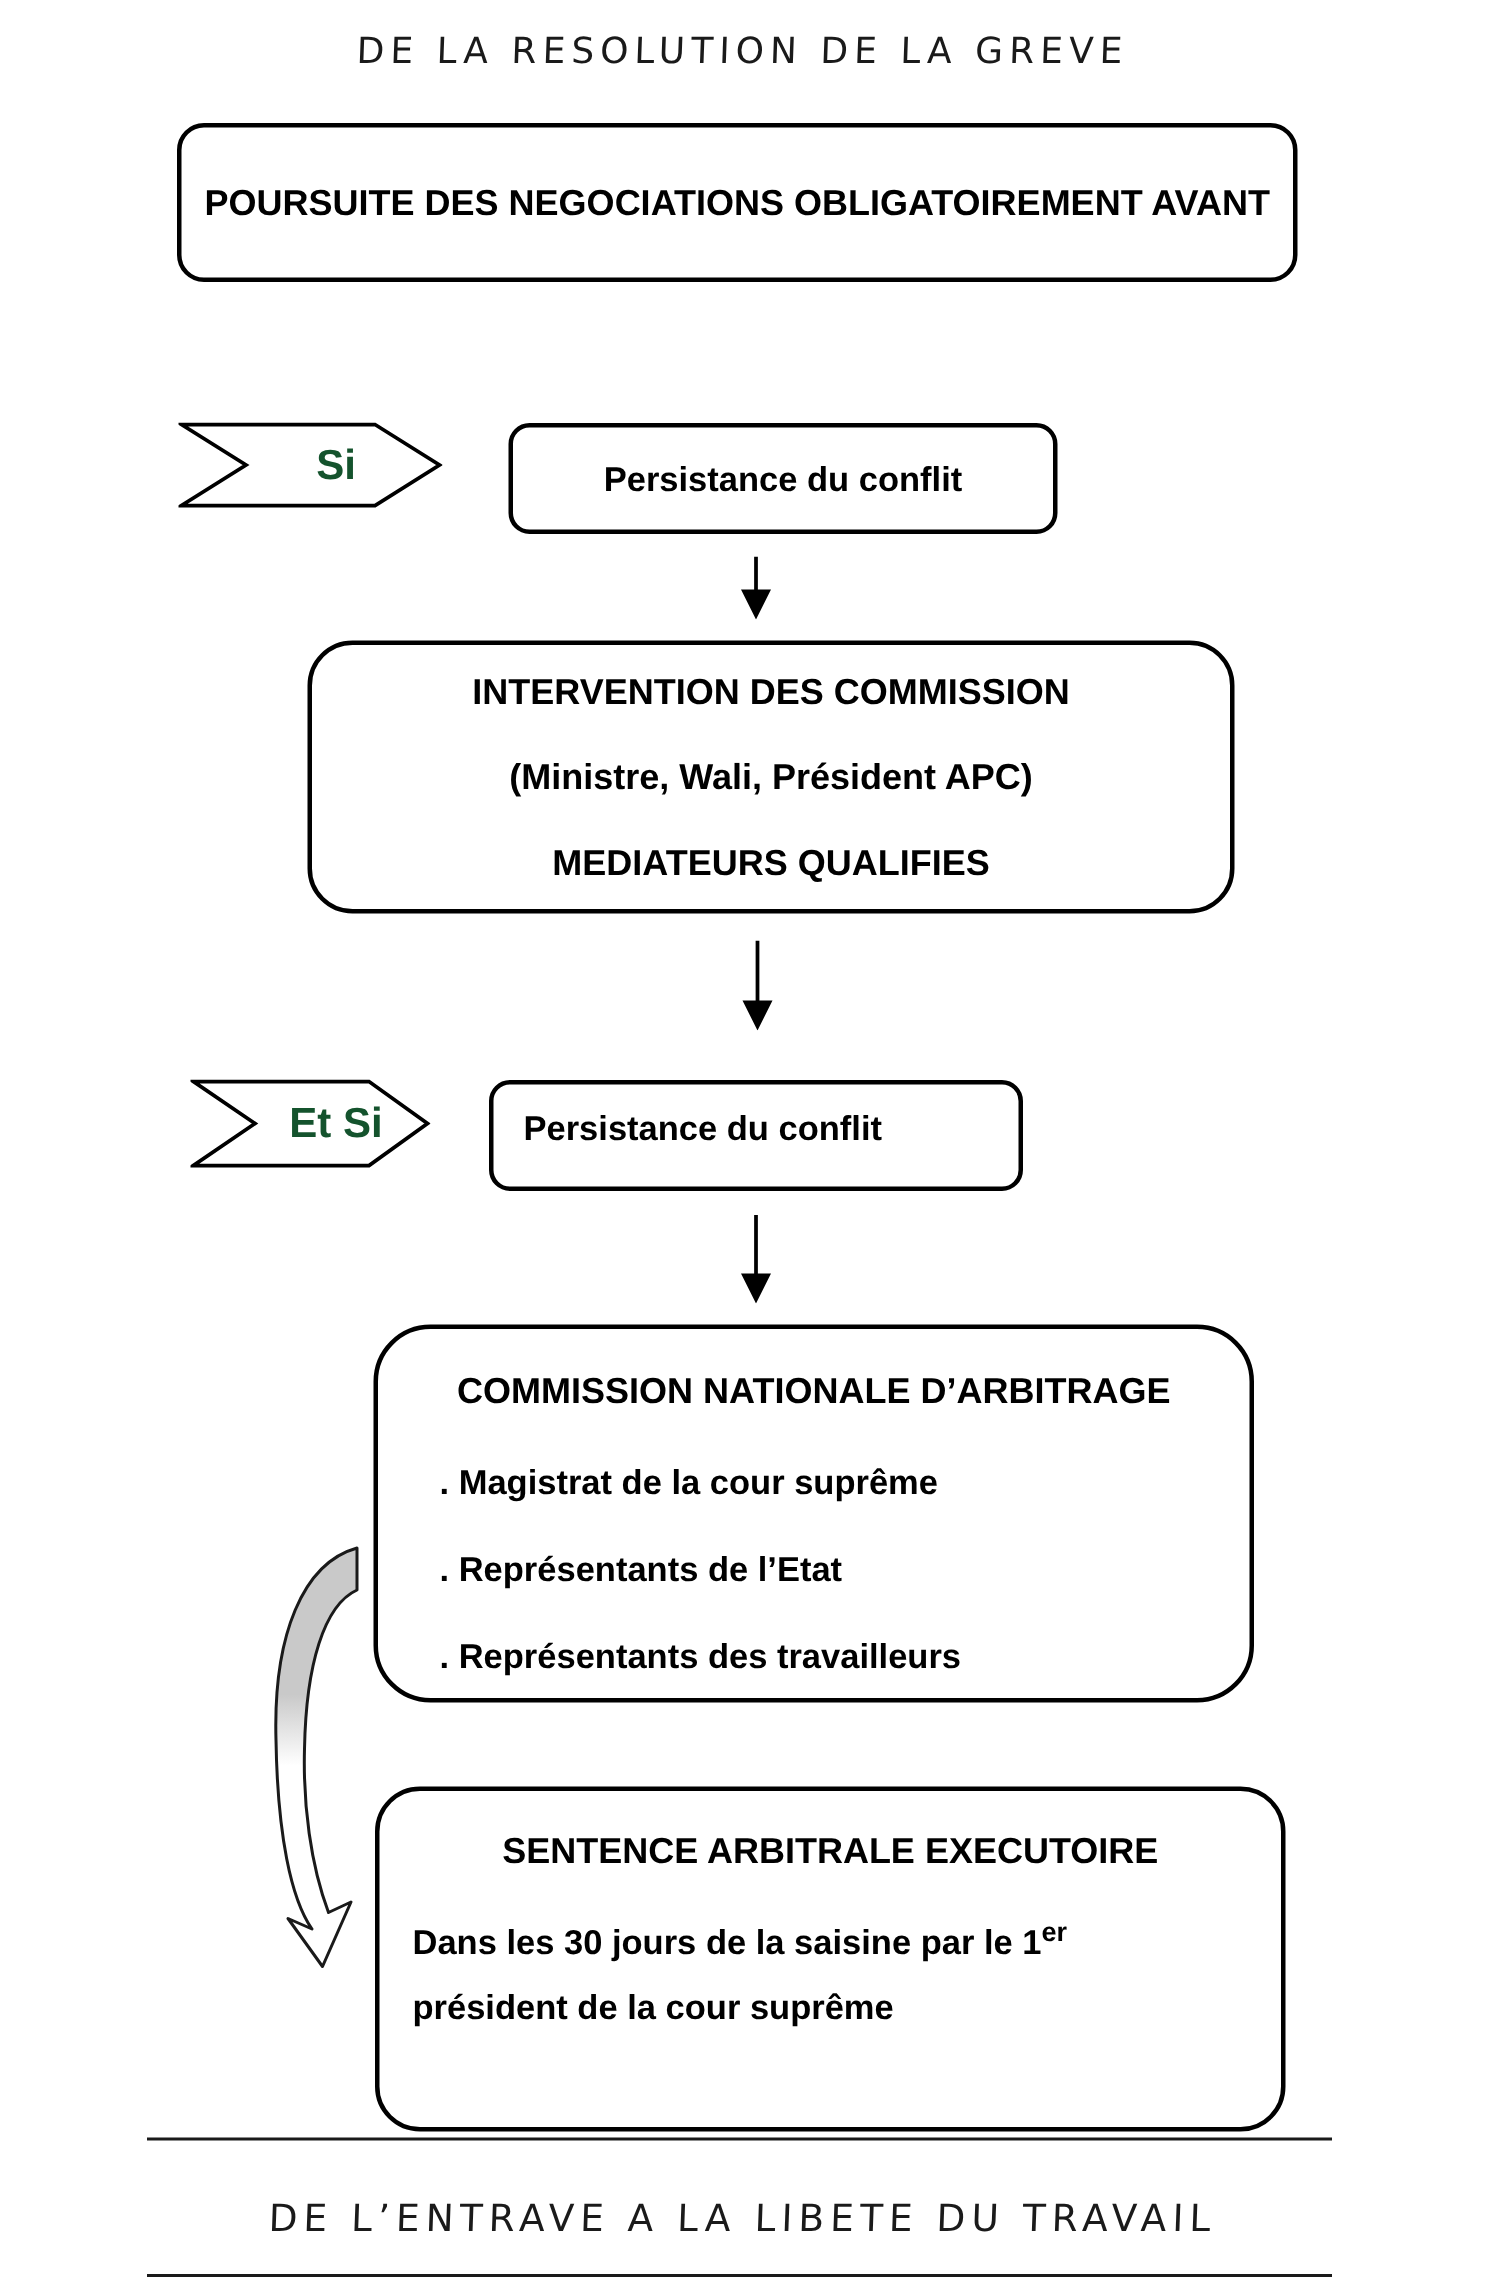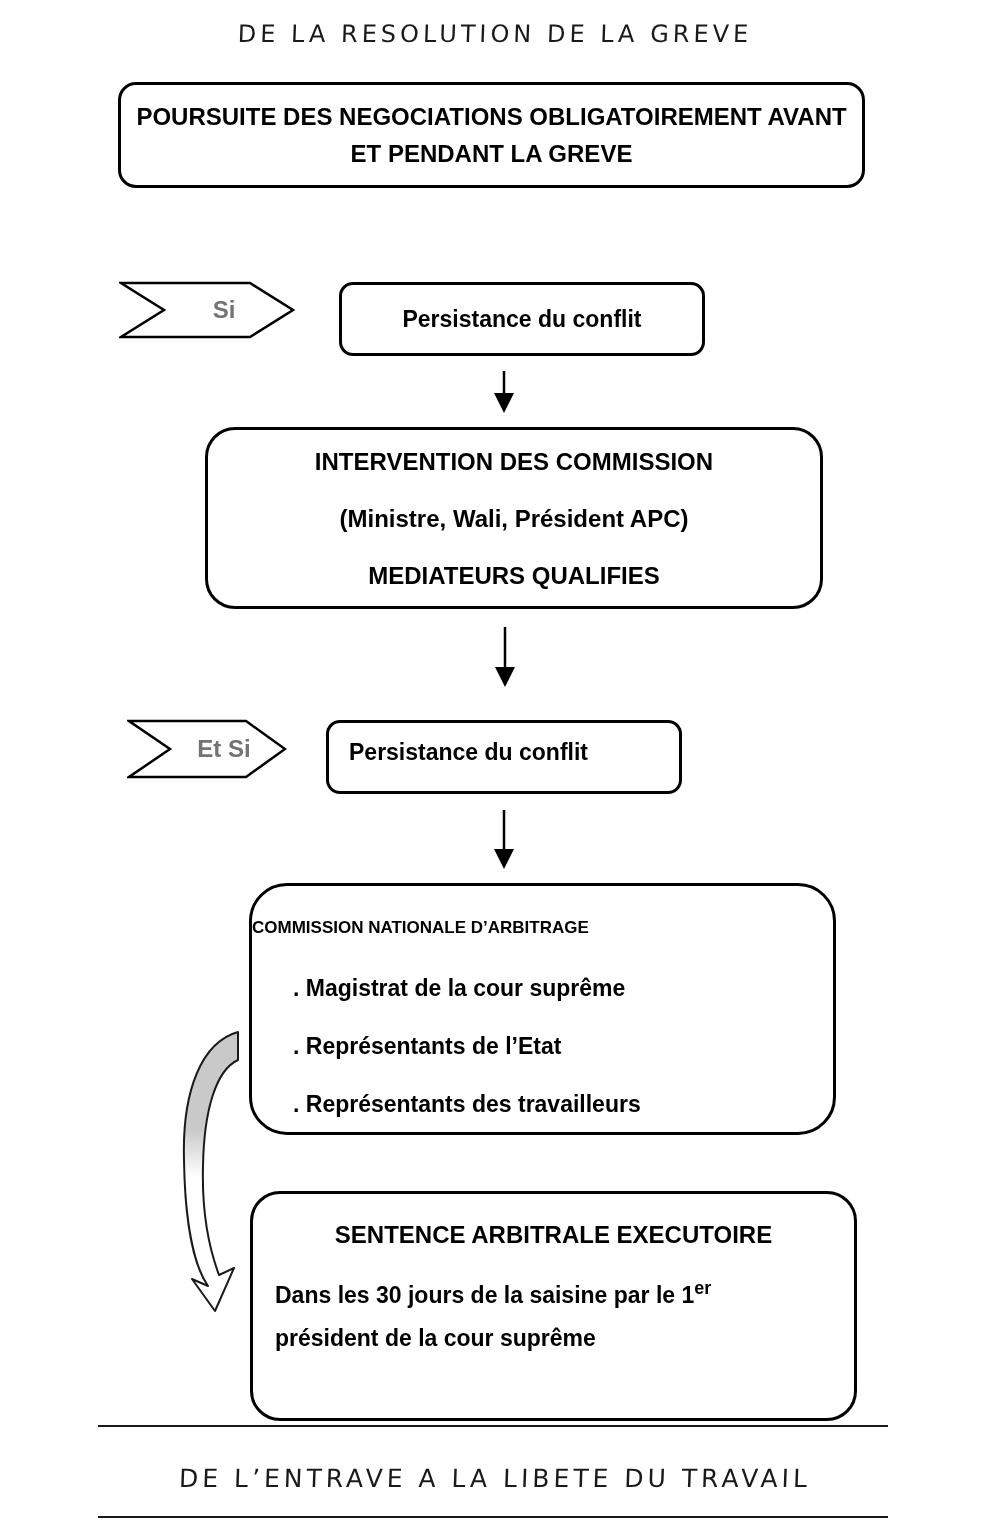--- a/index.html
+++ b/index.html
@@ -27,38 +27,38 @@
   .box-poursuite{left:118px;top:82px;width:747px;height:106px;border-radius:18px;
     font-size:24px;line-height:37px;}
   .box-persistance1{left:339px;top:282px;width:366px;height:74px;border-radius:14px;
     font-size:23px;}
   .box-intervention{left:205px;top:427px;width:618px;height:182px;border-radius:30px;
     font-size:24px;line-height:57px;}
   .box-persistance2{left:326px;top:720px;width:356px;height:74px;border-radius:14px;
     font-size:23px;display:flex;align-items:center;padding-left:20px;padding-bottom:10px;box-sizing:border-box;}
   .box-commission{left:249px;top:883px;width:587px;height:252px;border-radius:38px;
     font-size:23px;padding-top:26px;box-sizing:border-box;}
-  .box-commission .cbox-title{font-size:17px;line-height:32px;}
+  .box-commission .cbox-title{font-size:24px;line-height:32px;text-align:center;}
   .box-commission .cbox-items{margin-top:15px;padding-left:41px;}
   .box-commission .cbox-item{line-height:58px;white-space:nowrap;}
   .box-sentence{left:250px;top:1191px;width:607px;height:230px;border-radius:30px;
     font-size:23px;padding-top:25px;box-sizing:border-box;}
   .box-sentence .sbox-title{font-size:24px;line-height:32px;text-align:center;}
   .box-sentence .sbox-body{margin-top:16px;padding-left:22px;}
   .box-sentence .sbox-line1{line-height:42px;white-space:nowrap;}
   .box-sentence .sbox-line2{line-height:45px;white-space:nowrap;}
   sup{font-size:18px;font-weight:bold;}
 
   
   .chev{position:absolute;}
   .chev svg{position:absolute;left:0;top:0;}
   .chev-label{
     position:absolute;top:0;bottom:0;left:34px;right:0;
     display:flex;align-items:center;justify-content:center;
-    font-weight:bold;font-size:24px;color:#737373;
+    font-weight:bold;font-size:28px;color:#14532d;
   }
   .chev-si{left:119px;top:281px;width:176px;height:58px;}
   .chev-etsi{left:127px;top:719px;width:160px;height:60px;}
 
   .arrow{position:absolute;}
   .arrow1{left:491px;top:371px;}
   .arrow2{left:492px;top:627px;}
   .arrow3{left:491px;top:810px;}
   .curved-arrow{position:absolute;left:170px;top:1018px;}
 
@@ -68,21 +68,20 @@
 </style>
 </head>
 <body>
 
 <div class="page">
 
   <div class="script doc-title">DE LA RESOLUTION DE LA GREVE</div>
 
   <div class="fbox center-col box-poursuite">
     <div>POURSUITE DES NEGOCIATIONS OBLIGATOIREMENT AVANT</div>
-    <div>ET PENDANT LA GREVE</div>
   </div>
 
   <div class="chev chev-si">
     <svg width="176" height="58" viewBox="0 0 176 58">
       <polygon points="2,2 131,2 174,29 131,56 2,56 45,29" fill="#ffffff" stroke="#000000" stroke-width="2.5" stroke-linejoin="miter"></polygon>
     </svg>
     <span class="chev-label">Si</span>
   </div>
 
   <div class="fbox center-col box-persistance1">

